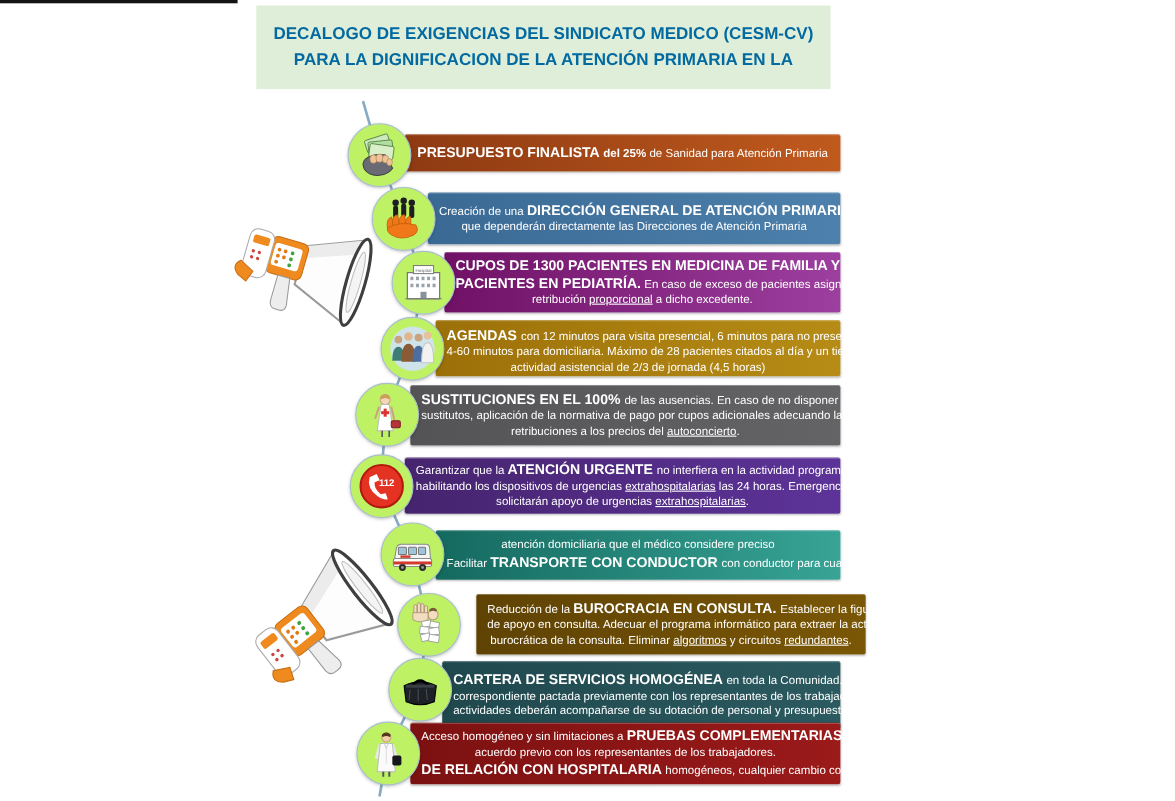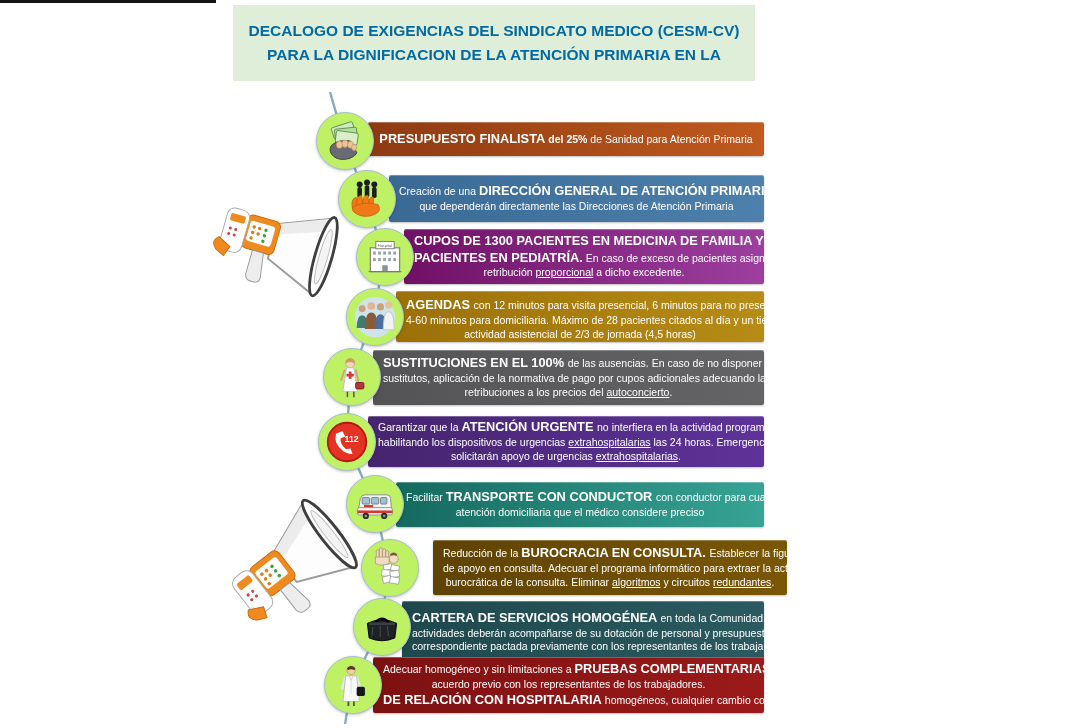--- a/index.html
+++ b/index.html
@@ -220,22 +220,22 @@
         <div class="bline"><span class="">solicitarán apoyo de urgencias </span><span class=" u">extrahospitalarias</span><span class="">.</span></div>
       </div>
       <div class="medallion" style="left: 318px; top: 413px;">
         <svg viewBox="0 0 48 48">
    <circle cx="24" cy="24" r="21" fill="#e53323" stroke="#b21a0e" stroke-width="2"></circle>
    <path d="M12 15 q-3 11 8 19 q6 4 10 3 l-2-6 -5 1 q-7-6-6-12 l5-2 -3-6 z" fill="#fff"></path>
    <text x="29" y="24" font-size="9.5" font-weight="bold" fill="#fff" text-anchor="middle" font-family="Liberation Sans">112</text>
         </svg>
       </div>
       <div class="bar" style="left: 396px; top: 482px; width: 368px; height: 45px; background: linear-gradient(90deg, rgb(21, 105, 95), rgb(55, 164, 150));">
+        <div class="bline"><span class="">atención domiciliaria que el médico considere preciso</span></div>
         <div class="bline"><span class="">Facilitar </span><span class=" lg">TRANSPORTE CON CONDUCTOR </span><span class="">con conductor para cualquier</span></div>
-        <div class="bline"><span class="">atención domiciliaria que el médico considere preciso</span></div>
       </div>
       <div class="medallion" style="left: 346px; top: 475px;">
         <svg viewBox="0 0 48 48">
    <path d="M6 30 L8 18 q1-4 5-4 h24 q4 0 4 4 l1 12 z" fill="#f4f4f4" stroke="#888"></path>
    <rect x="5" y="28" width="38" height="8" rx="2" fill="#fff" stroke="#888"></rect>
    <rect x="5" y="31" width="38" height="3" fill="#d23b2e"></rect>
    <g fill="#9fc4d8" stroke="#777">
             <rect x="10" y="17" width="8" height="7" rx="1"></rect>
             <rect x="20" y="17" width="8" height="7" rx="1"></rect>
             <rect x="30" y="17" width="7" height="7" rx="1"></rect>
@@ -272,37 +272,37 @@
      <rect x="25" y="21" width="9" height="6" transform="rotate(12 29 24)"></rect>
      <rect x="15" y="26" width="10" height="7" transform="rotate(6 20 29)"></rect>
      <rect x="24" y="27" width="10" height="7" transform="rotate(-8 29 30)"></rect>
      <rect x="16" y="33" width="9" height="7" transform="rotate(-14 20 36)"></rect>
      <rect x="24" y="34" width="10" height="7" transform="rotate(9 29 37)"></rect>
    </g>
         </svg>
       </div>
       <div class="bar" style="left: 402px; top: 601px; width: 362px; height: 62px; background: linear-gradient(90deg, rgb(31, 72, 77), rgb(43, 90, 96));">
         <div class="bline"><span class=" lg">CARTERA DE SERVICIOS HOMOGÉNEA </span><span class="">en toda la Comunidad. Todas las</span></div>
+        <div class="bline"><span class="">correspondiente pactada previamente con los representantes de los trabajadores.</span></div>
         <div class="bline"><span class="">actividades deberán acompañarse de su dotación de personal y presupuestaria</span></div>
-        <div class="bline"><span class="">correspondiente pactada previamente con los representantes de los trabajadores.</span></div>
       </div>
       <div class="medallion" style="left: 353px; top: 598px;">
         <svg viewBox="0 0 48 48">
    <path d="M8 20 q16-8 32 0 l-2 16 q-14 6-28 0 z" fill="#1e2125" stroke="#000"></path>
    <path d="M16 20 q8-10 16 0" fill="none" stroke="#000" stroke-width="2.5"></path>
    <rect x="10" y="19" width="28" height="3" fill="#3a3f45"></rect>
    <g stroke="#4a5056" stroke-width="1">
             <line x1="14" y1="24" x2="13" y2="34"></line>
             <line x1="22" y1="23" x2="22" y2="35"></line>
             <line x1="30" y1="23" x2="31" y2="34"></line>
           </g>
         </svg>
       </div>
       <div class="bar" style="left: 373px; top: 657px; width: 391px; height: 56px; background: linear-gradient(90deg, rgb(124, 17, 17), rgb(155, 26, 26));">
-        <div class="bline"><span class="">Adecuar homogéneo y sin limitaciones a </span><span class=" lg">PRUEBAS COMPLEMENTARIAS. SERVICIOS</span></div>
+        <div class="bline"><span class="">Acceso homogéneo y sin limitaciones a </span><span class=" lg">PRUEBAS COMPLEMENTARIAS. SERVICIOS</span></div>
         <div class="bline"><span class="">acuerdo previo con los representantes de los trabajadores.</span></div>
         <div class="bline"><span class=" lg">DE RELACIÓN CON HOSPITALARIA </span><span class="">homogéneos, cualquier cambio contará con el</span></div>
       </div>
       <div class="medallion" style="left: 324px; top: 656px;">
         <svg viewBox="0 0 48 48">
    <circle cx="22" cy="8" r="4.6" fill="#f0cfa8" stroke="#c9a078"></circle>
    <path d="M17.5 5.5 q4.5-4.5 9 0 l-0.8 2.5 q-3.6-2.6-7.4 0z" fill="#55391f"></path>
    <path d="M16 15 l-4 14" stroke="#e8e8e8" stroke-width="3" fill="none"></path>
    <path d="M28 15 l4 13" stroke="#e8e8e8" stroke-width="3" fill="none"></path>
    <path d="M13 42 L16 14 h12 L31 42 Z" fill="#fafafa" stroke="#bbb"></path>

